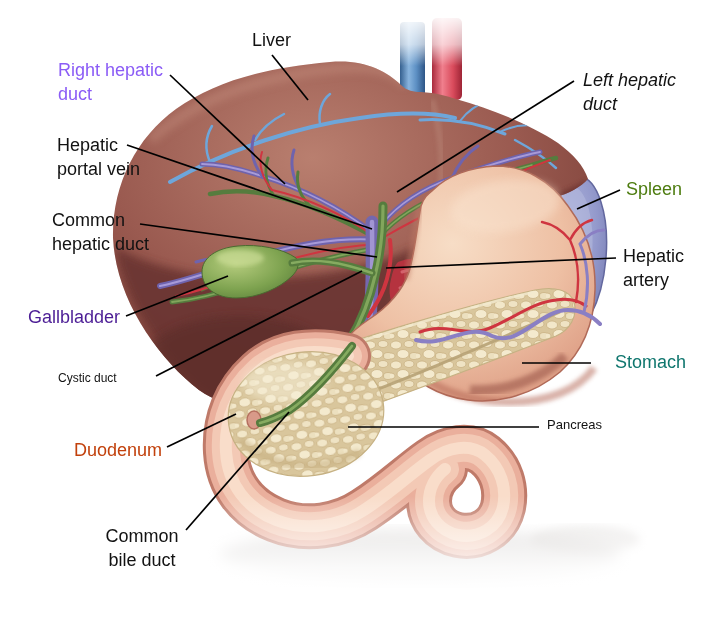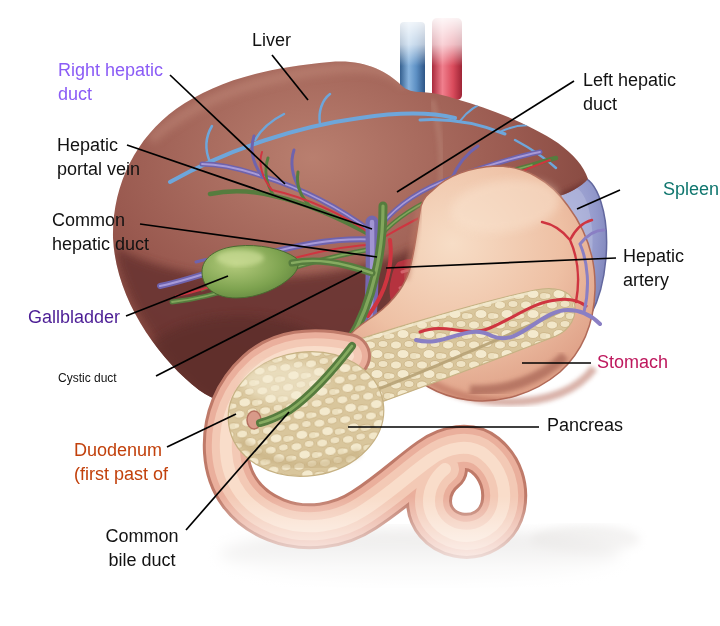--- a/index.html
+++ b/index.html
@@ -285,38 +285,37 @@
         <div>hepatic duct</div>
       </div>
       <div class="label" style="left: 28px; top: 305px; color: #4c1d95; font-size: 18px; line-height: 24px;">
         <div>Gallbladder</div>
       </div>
       <div class="label" style="left: 58px; top: 366px; color: rgb(18, 18, 18); font-size: 12px; line-height: 24px;">
         <div>Cystic duct</div>
       </div>
       <div class="label" style="left: 74px; top: 438px; color: #c2410c; font-size: 18px; line-height: 24px;">
         <div>Duodenum</div>
-        <div>(first past of</div>
       </div>
       <div class="label center" style="left: 142px; top: 524px; color: rgb(18, 18, 18); font-size: 18px; line-height: 24px;">
         <div>Common</div>
         <div>bile duct</div>
       </div>
-      <div class="label" style="left: 583px; top: 68px; color: rgb(18, 18, 18); font-size: 18px; line-height: 24px;">
+      <div class="label" style="left: 583px; top: 68px; color: rgb(18, 18, 18); font-size: 18px; line-height: 24px; font-style: italic;">
         <div>Left hepatic</div>
         <div>duct</div>
       </div>
-      <div class="label" style="left: 663px; top: 177px; color: #0f766e; font-size: 18px; line-height: 24px;">
+      <div class="label" style="left: 626px; top: 177px; color: #4d7c0f; font-size: 18px; line-height: 24px;">
         <div>Spleen</div>
       </div>
       <div class="label" style="left: 623px; top: 244px; color: rgb(18, 18, 18); font-size: 18px; line-height: 24px;">
         <div>Hepatic</div>
         <div>artery</div>
       </div>
-      <div class="label" style="left: 597px; top: 350px; color: #be185d; font-size: 18px; line-height: 24px;">
+      <div class="label" style="left: 615px; top: 350px; color: #0f766e; font-size: 18px; line-height: 24px;">
         <div>Stomach</div>
       </div>
-      <div class="label" style="left: 547px; top: 413px; color: rgb(18, 18, 18); font-size: 18px; line-height: 24px;">
+      <div class="label" style="left: 547px; top: 413px; color: rgb(18, 18, 18); font-size: 13px; line-height: 24px;">
         <div>Pancreas</div>
       </div>
     </div>
 
 </div>
 
 </body></html>

